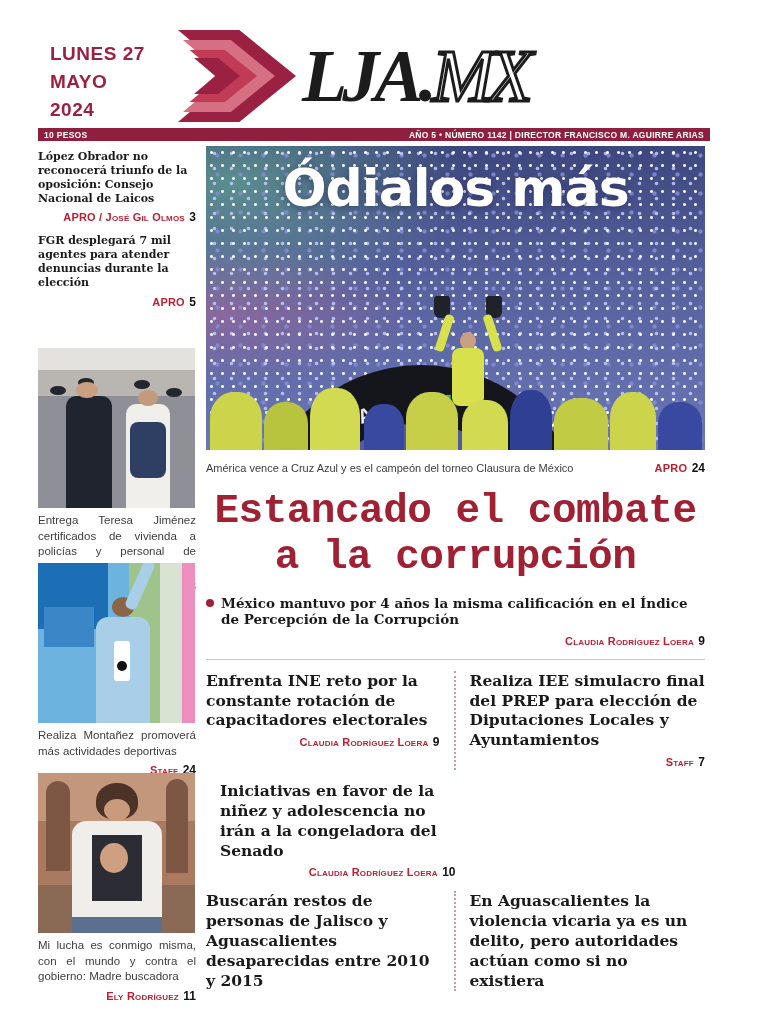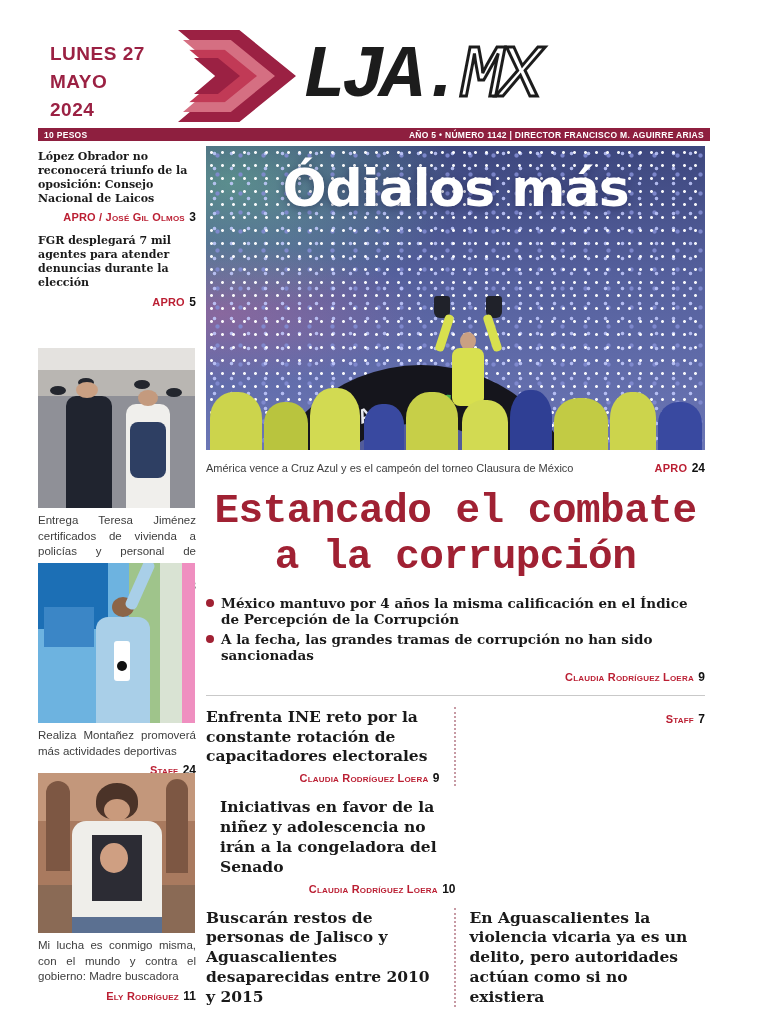--- a/index.html
+++ b/index.html
@@ -19,21 +19,21 @@
   .logo { position:absolute; left:178px; top:26px; width:520px; height:100px; }
   .chevron-wrap { position:absolute; left:0; top:4px; width:120px; height:92px; }
   .chev { position:absolute; top:50%; transform:translateY(-50%);
     clip-path:polygon(0 0, 52% 0, 100% 50%, 52% 100%, 0 100%, 46% 50%); }
   .c1 { left:0;  width:118px; height:92px; background:#9b2143; }
   .c2 { left:5px;  width:92px; height:72px; background:#d56f82; }
   .c3 { left:11px; width:68px; height:53px; background:#c13a56; }
   .c4 { left:16px; width:46px; height:36px; background:#9b2143; }
   .logo-text {
     position:absolute; left:124px; top:0; height:100px; display:flex; align-items:center;
-    font-family:Liberation Mono, monospace; font-style:italic; font-weight:bold;
+    font-family:Liberation Serif, serif; font-style:italic; font-weight:bold;
     font-size:74px; letter-spacing:-5px; color:#1c1c1c; line-height:1;
   }
   .logo-suffix {
     color:#fff; -webkit-text-stroke:3px #1c1c1c; letter-spacing:-6px; font-weight:normal;
   }
   .red-bar {
     position:absolute; left:38px; top:128px; width:672px; height:13px;
     background:#8e1f3f; color:#fff; display:flex; justify-content:space-between; align-items:center;
     font-size:8.5px; font-weight:bold; padding:0 6px; letter-spacing:.3px;
   }
@@ -250,35 +250,32 @@
       <span><span class="by">APRO</span> <span class="pg">24</span></span>
     </div>
 
     <div class="main-headline">Estancado el combate a la corrupción</div>
 
     <div class="bullets">
       <div class="bullet-line">
         <span class="dot"></span>
         <span>México mantuvo por 4 años la misma calificación en el Índice de Percepción de la Corrupción</span>
       </div>
-      <div class="bullet-line">
-        <span class="dot"></span>
-        <span>A la fecha, las grandes tramas de corrupción no han sido sancionadas</span>
-      </div>
     </div>
     <div class="byline-row lead-byline"><span class="by">Claudia Rodríguez Loera</span> <span class="pg">9</span></div>
 
     <hr class="rule-thin">
 
     <div class="grid-row">
       <div class="cell cell-l">
         <div class="hl">Enfrenta INE reto por la constante rotación de capacitadores electorales</div>
         <div class="byline-row"><span class="by">Claudia Rodríguez Loera</span> <span class="pg">9</span></div>
       </div>
       <div class="cell cell-r">
+        <div class="hl">Realiza IEE simulacro final del PREP para elección de Diputaciones Locales y Ayuntamientos</div>
         <div class="byline-row"><span class="by">Staff</span> <span class="pg">7</span></div>
       </div>
     </div>
 
     <div class="grid-row">
       <div class="cell cell-r">
         <div class="hl">Iniciativas en favor de la niñez y adolescencia no irán a la congeladora del Senado</div>
         <div class="byline-row"><span class="by">Claudia Rodríguez Loera</span> <span class="pg">10</span></div>
       </div>
     </div>

